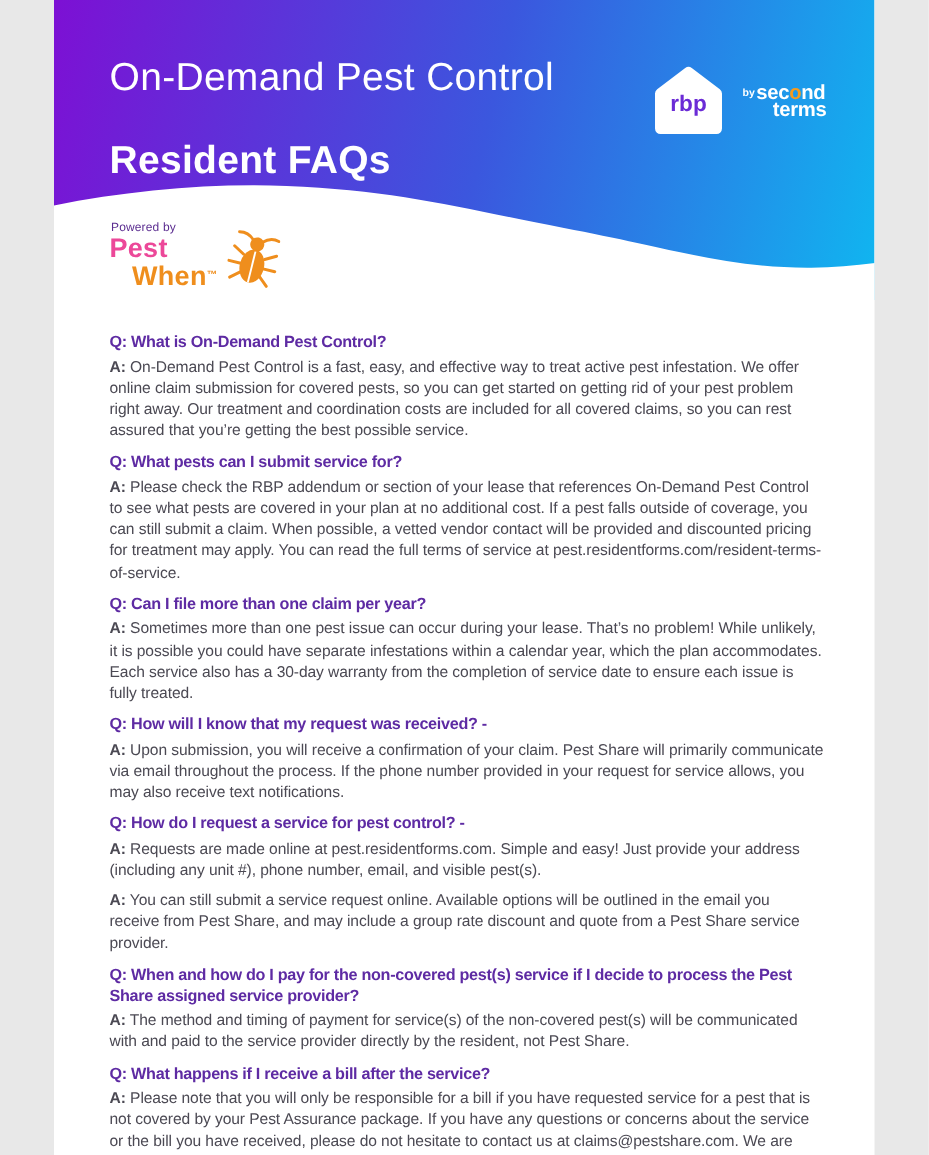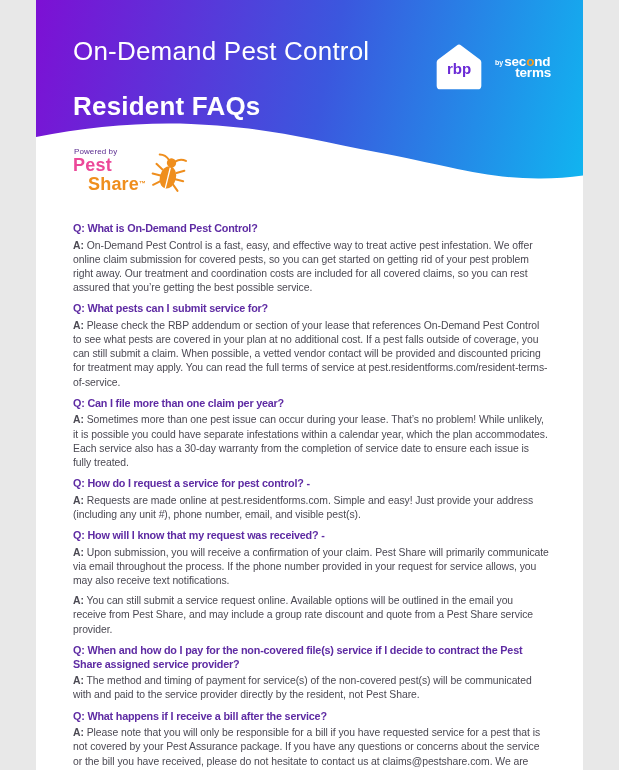--- a/index.html
+++ b/index.html
@@ -75,21 +75,21 @@
     </div>
 
     <svg class="wave" viewBox="0 0 619 80" preserveAspectRatio="none">
       <path d="M0,17 C50,7 105,2 155,4 C230,7 272,19 340,32 C412,45.5 450,59 505,58.5 C550,58 595,47.5 619,39.5 L619,80 L0,80 Z" fill="#ffffff"></path>
     </svg>
   </div>
 
   <div class="ps">
     <div class="ps-powered">Powered by</div>
     <div class="ps-w1">Pest</div>
-    <div class="ps-w2"><span>Share</span><span class="ps-tm">™</span></div>
+    <div class="ps-w2"><span>When</span><span class="ps-tm">™</span></div>
     <svg class="bug-icon" viewBox="0 0 40 44">
       <g transform="rotate(14 20 22)">
         <g stroke="#EF8E1D" fill="none" stroke-width="2.2" stroke-linecap="round">
           <path d="M16.5 8 C13 4.5 9 3.5 5 4.5"></path>
           <path d="M23.5 8 C27 4.5 31 3.5 35 4.5"></path>
           <path d="M12 20 L4 15.5"></path>
           <path d="M11.5 27 L2.5 27"></path>
           <path d="M13 33 L6 39"></path>
           <path d="M28 20 L36 15.5"></path>
           <path d="M28.5 27 L37.5 27"></path>
@@ -112,35 +112,35 @@
       <div class="faq-q">Q: What pests can I submit service for?</div>
       <div class="faq-a"><span class="a-prefix">A:</span><span> Please check the RBP addendum or section of your lease that references On-Demand Pest Control to see what pests are covered in your plan at no additional cost. If a pest falls outside of coverage, you can still submit a claim. When possible, a vetted vendor contact will be provided and discounted pricing for treatment may apply. You can read the full terms of service at pest.residentforms.com/resident-terms-of-service.</span></div>
     </div>
 
     <div class="faq-item">
       <div class="faq-q">Q: Can I file more than one claim per year?</div>
       <div class="faq-a"><span class="a-prefix">A:</span><span> Sometimes more than one pest issue can occur during your lease. That’s no problem! While unlikely, it is possible you could have separate infestations within a calendar year, which the plan accommodates. Each service also has a 30-day warranty from the completion of service date to ensure each issue is fully treated.</span></div>
     </div>
 
     <div class="faq-item">
-      <div class="faq-q">Q: How do I request a service for pest control? -</div>
-      <div class="faq-a"><span class="a-prefix">A:</span><span> Requests are made online at pest.residentforms.com. Simple and easy! Just provide your address (including any unit #), phone number, email, and visible pest(s).</span></div>
+      <div class="faq-q">Q: How will I know that my request was received? -</div>
+      <div class="faq-a"><span class="a-prefix">A:</span><span> Upon submission, you will receive a confirmation of your claim. Pest Share will primarily communicate via email throughout the process. If the phone number provided in your request for service allows, you may also receive text notifications.</span></div>
     </div>
 
     <div class="faq-item">
-      <div class="faq-q">Q: How will I know that my request was received? -</div>
-      <div class="faq-a"><span class="a-prefix">A:</span><span> Upon submission, you will receive a confirmation of your claim. Pest Share will primarily communicate via email throughout the process. If the phone number provided in your request for service allows, you may also receive text notifications.</span></div>
+      <div class="faq-q">Q: How do I request a service for pest control? -</div>
+      <div class="faq-a"><span class="a-prefix">A:</span><span> Requests are made online at pest.residentforms.com. Simple and easy! Just provide your address (including any unit #), phone number, email, and visible pest(s).</span></div>
     </div>
 
     <div class="faq-item">
       <div class="faq-a"><span class="a-prefix">A:</span><span> You can still submit a service request online. Available options will be outlined in the email you receive from Pest Share, and may include a group rate discount and quote from a Pest Share service provider.</span></div>
     </div>
 
     <div class="faq-item">
-      <div class="faq-q">Q: When and how do I pay for the non-covered file(s) service if I decide to contract the Pest Share assigned service provider?</div>
+      <div class="faq-q">Q: When and how do I pay for the non-covered pest(s) service if I decide to process the Pest Share assigned service provider?</div>
       <div class="faq-a"><span class="a-prefix">A:</span><span> The method and timing of payment for service(s) of the non-covered pest(s) will be communicated with and paid to the service provider directly by the resident, not Pest Share.</span></div>
     </div>
 
     <div class="faq-item">
       <div class="faq-q">Q: What happens if I receive a bill after the service?</div>
       <div class="faq-a"><span class="a-prefix">A:</span><span> Please note that you will only be responsible for a bill if you have requested service for a pest that is not covered by your Pest Assurance package. If you have any questions or concerns about the service or the bill you have received, please do not hesitate to contact us at claims@pestshare.com. We are here to help you resolve any issues and provide you with the best possible service.</span></div>
     </div>
   </div>
 
 </div>

